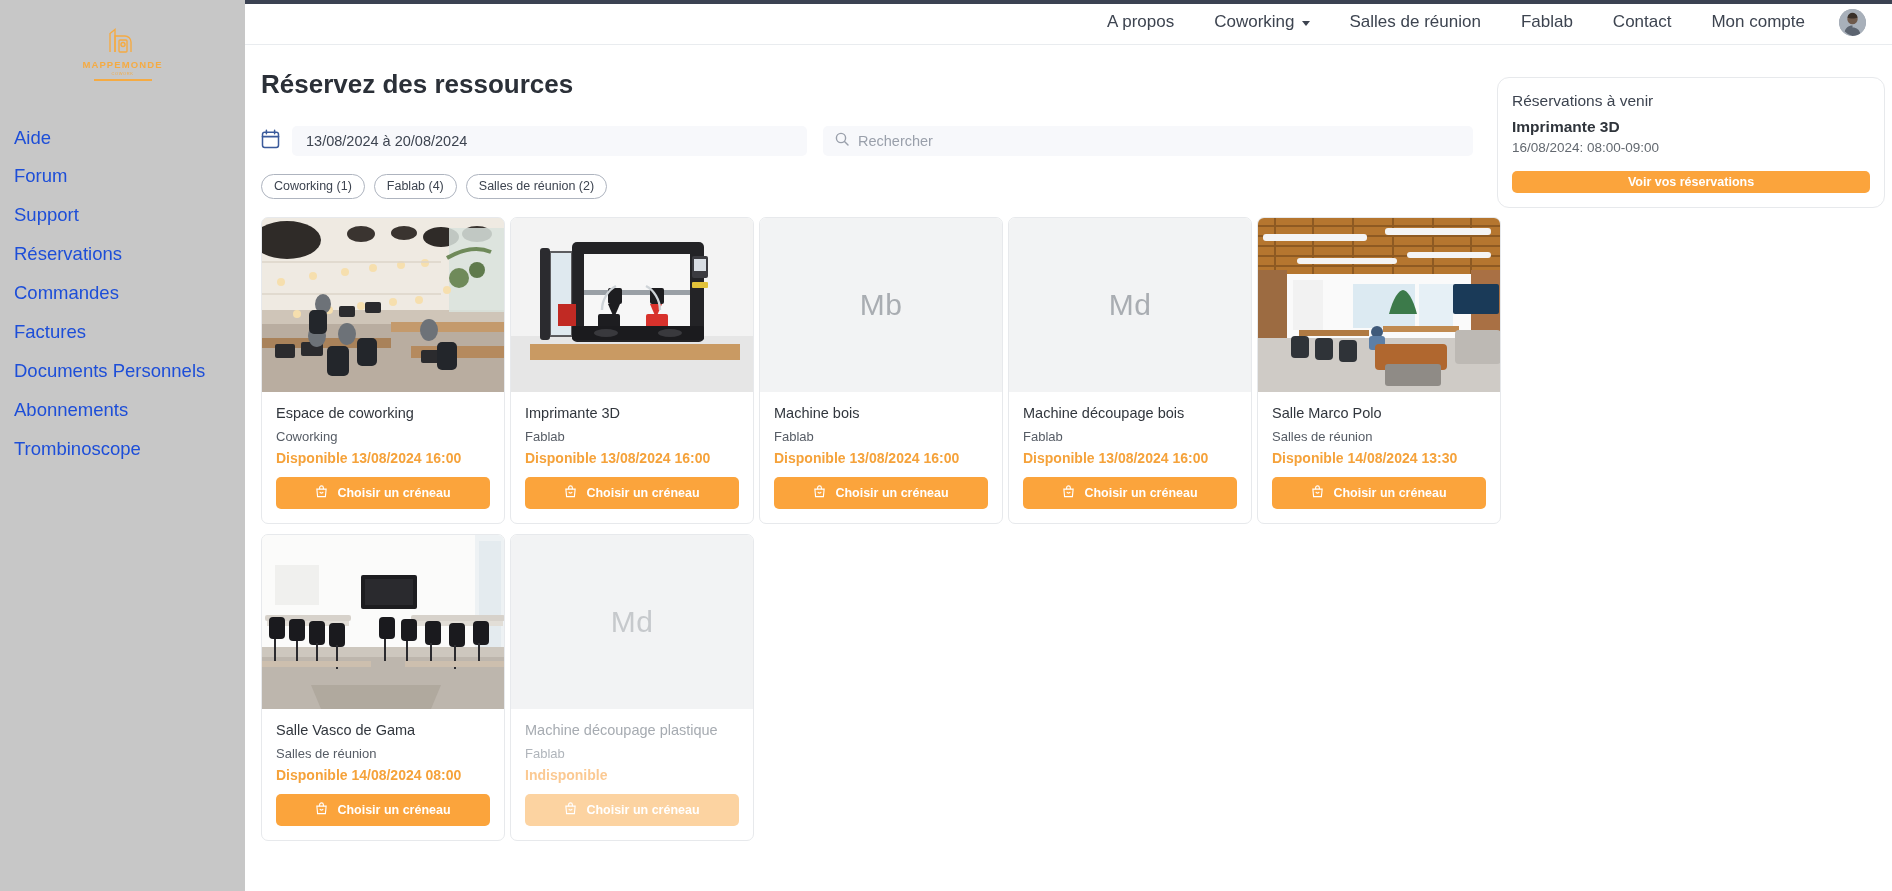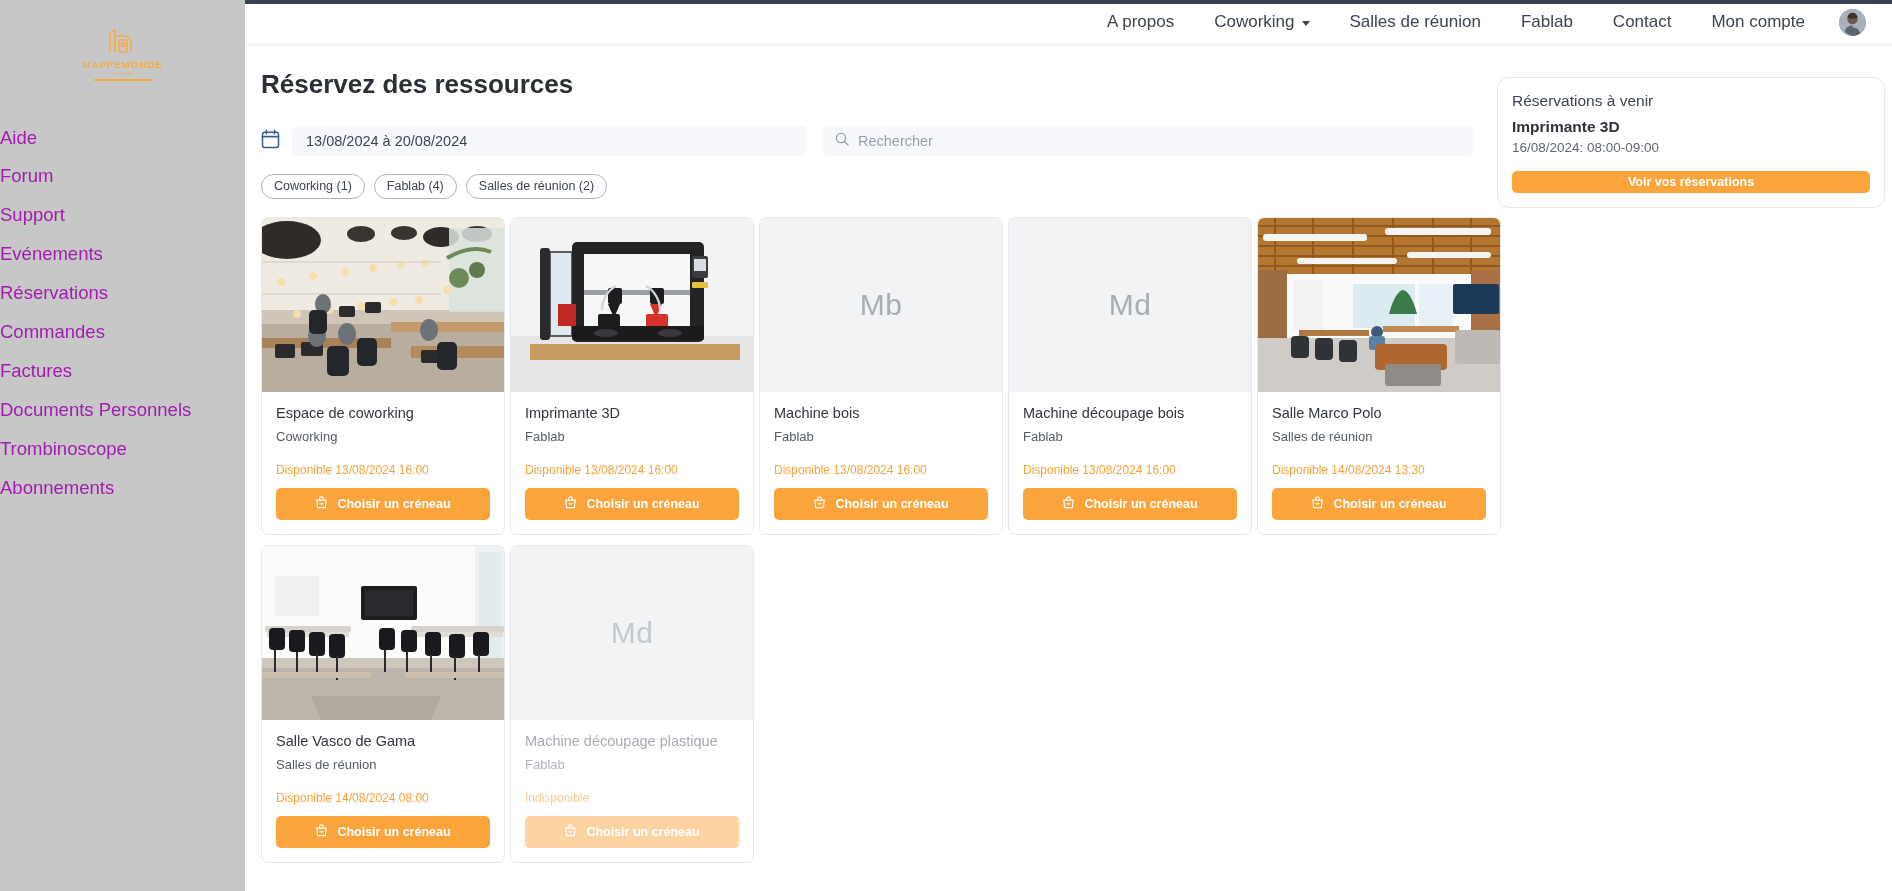--- a/index.html
+++ b/index.html
@@ -26,23 +26,23 @@
   .logo-mark { width: 34px; height: 26px; }
   .logo-word {
     color: #f5ab43; font-size: 9.5px; font-weight: 700;
     letter-spacing: 1.1px; margin-top: 2px;
   }
   .logo-sub { color: #f5ab43; font-size: 4px; letter-spacing: .6px; margin-top: 1px; }
   .logo-rule { width: 58px; height: 1.5px; background: #f5ab43; margin-top: 3px; }
   .side-nav { margin-top: 38px; }
   .side-item {
     display: block;
-    color: #a21caf;
+    color: #1d4ed8;
     font-size: 18.5px;
-    padding: 7px 0 7px 0;
+    padding: 7px 0 7px 14px;
     line-height: 1.35;
     cursor: pointer;
     white-space: nowrap;
   }
 
   
   #content {
     flex: 1 1 auto; height: 891px; position: relative;
     background: #ffffff; overflow: hidden;
   }
@@ -152,21 +152,21 @@
   }
   .card-media svg { display: block; width: 100%; height: 100%; }
   .placeholder-initials {
     font-size: 30px; color: #a9adb2; font-weight: 400; letter-spacing: .5px;
   }
   .card.dim .placeholder-initials { color: #c6c9cc; }
   .card-body { padding: 12px 14px 14px; }
   .card-title { font-size: 14.5px; color: #31363d; line-height: 1.3; }
   .card-cat { font-size: 13px; color: #565c65; margin-top: 6px; }
   .card-avail {
-    font-size: 12px; color: #f5a23a; margin-top: 19px; font-weight: 400;
+    font-size: 14px; color: #f5a23a; margin-top: 6px; font-weight: 700;
   }
   .card.dim .card-title { color: #a6abb1; }
   .card.dim .card-cat { color: #b0b5bb; }
   .card.dim .card-avail { color: #fbc992; }
   .cta {
     margin-top: 11px;
     display: flex; align-items: center; justify-content: center; gap: 9px;
     background: #fba43c;
     color: #ffffff;
     font-size: 12.5px; font-weight: 700;
@@ -213,27 +213,26 @@
       </span>
       <span class="logo-word">MAPPEMONDE</span>
       <span class="logo-sub">COWORK</span>
       <span class="logo-rule"></span>
     </div>
 
     <nav class="side-nav">
       <a class="side-item">Aide</a>
       <a class="side-item">Forum</a>
       <a class="side-item">Support</a>
-      <a class="side-item">Evénements</a>
       <a class="side-item">Réservations</a>
       <a class="side-item">Commandes</a>
       <a class="side-item">Factures</a>
       <a class="side-item">Documents Personnels</a>
+      <a class="side-item">Abonnements</a>
       <a class="side-item">Trombinoscope</a>
-      <a class="side-item">Abonnements</a>
     </nav>
   </aside>
 
   <main id="content">
     <div class="topbar-strip"></div>
 
     <header id="topbar">
       <div class="nav-links">
         <a class="nav-link">
           <span>A propos</span>

